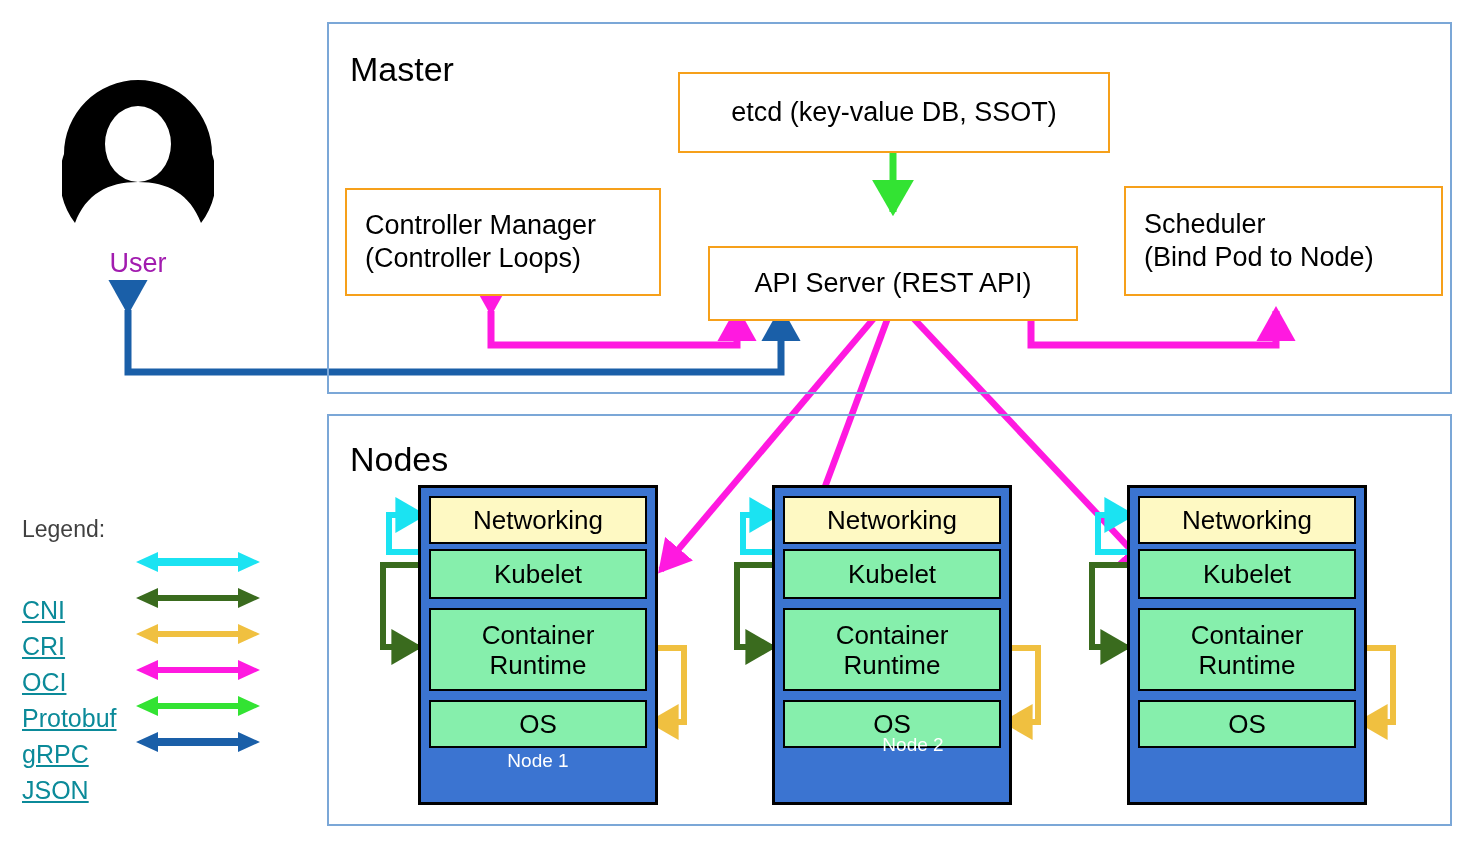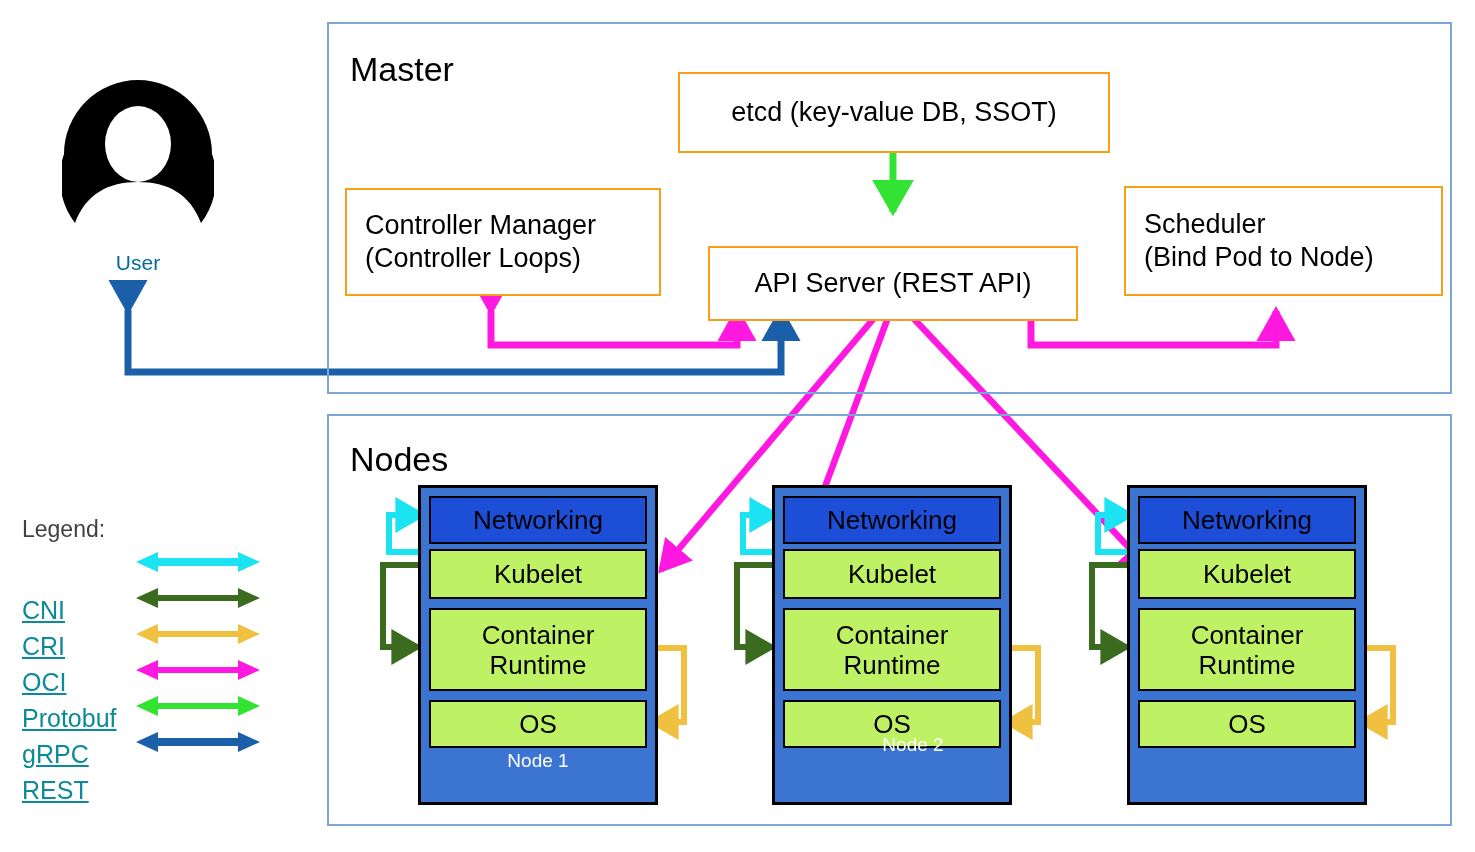--- a/index.html
+++ b/index.html
@@ -31,35 +31,35 @@
   .master-node.center .mn-text{width:100%;text-align:center;}
   .master-node.center{padding-left:0;justify-content:center;margin-top:24px;}
 
   
   .node{
     position:absolute;box-sizing:border-box;
     background:#3B74D1;border:3px solid #000000;
     padding:8px;
   }
   .node-layer{
-    box-sizing:border-box;background:#bef264;border:2px solid #000000;
+    box-sizing:border-box;background:#86efac;border:2px solid #000000;
     font-size:26px;line-height:30px;color:#000;
     display:flex;align-items:center;justify-content:center;text-align:center;
     white-space:pre-line;
   }
-  .node-layer.net{background:#1d4ed8;}
+  .node-layer.net{background:#fef9c3;}
   .node-label{
     position:absolute;left:0;right:0;text-align:center;
     color:#ffffff;font-size:19px;line-height:22px;
   }
 
   
   .user-icon{position:absolute;}
   .user-caption{
-    position:absolute;text-align:center;font-size:21px;line-height:30px;color:#0369a1;
+    position:absolute;text-align:center;font-size:27px;line-height:30px;color:#a21caf;
   }
 
   
   .legend{position:absolute;}
   .legend-title{
     position:absolute;font-size:23px;line-height:26px;color:#404040;white-space:nowrap;
   }
   .legend-row{position:absolute;height:30px;}
   .legend-label{
     position:absolute;left:0;top:0;font-size:25px;line-height:28px;
@@ -243,20 +243,20 @@
     </div>
 
     <div class="legend-row" style="left:0;top:176px;">
       <span class="legend-label">gRPC</span>
       <svg class="legend-arrow" width="128" height="24" viewBox="0 0 128 24" xmlns="http://www.w3.org/2000/svg">
         <path d="M2,12 L24,2 L24,9 L104,9 L104,2 L126,12 L104,22 L104,15 L24,15 L24,22 Z" fill="#33E333"></path>
       </svg>
     </div>
 
     <div class="legend-row" style="left:0;top:212px;">
-      <span class="legend-label">REST</span>
+      <span class="legend-label">JSON</span>
       <svg class="legend-arrow" width="128" height="24" viewBox="0 0 128 24" xmlns="http://www.w3.org/2000/svg">
         <path d="M2,12 L24,2 L24,8 L104,8 L104,2 L126,12 L104,22 L104,16 L24,16 L24,22 Z" fill="#1A5FA8"></path>
       </svg>
     </div>
   </div>
 
 </div>
 
 </body></html>

